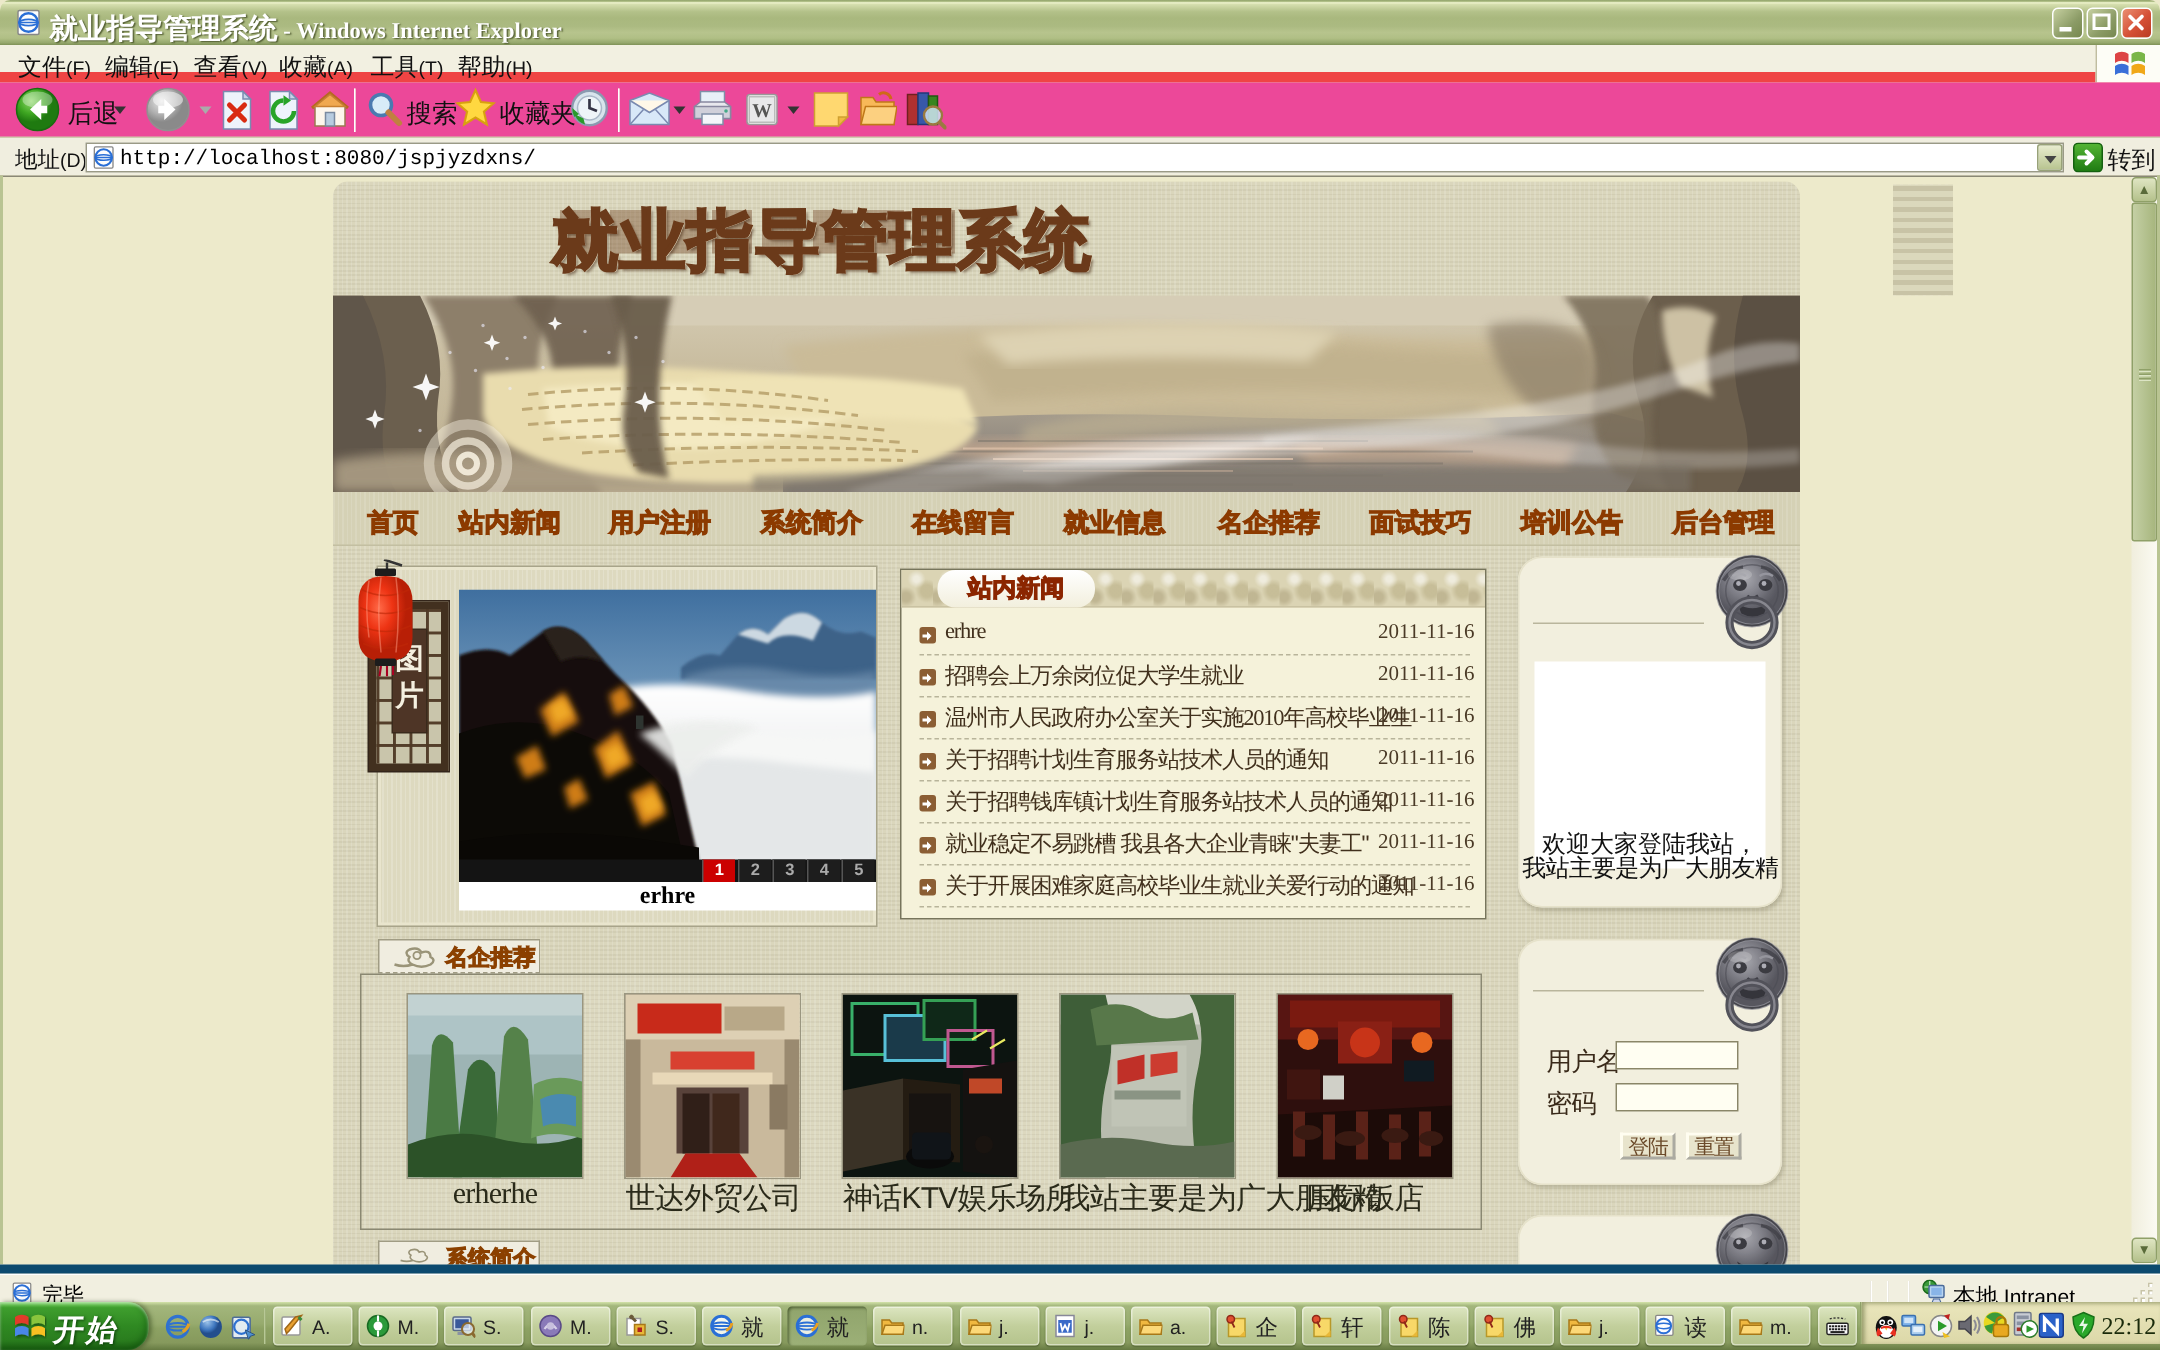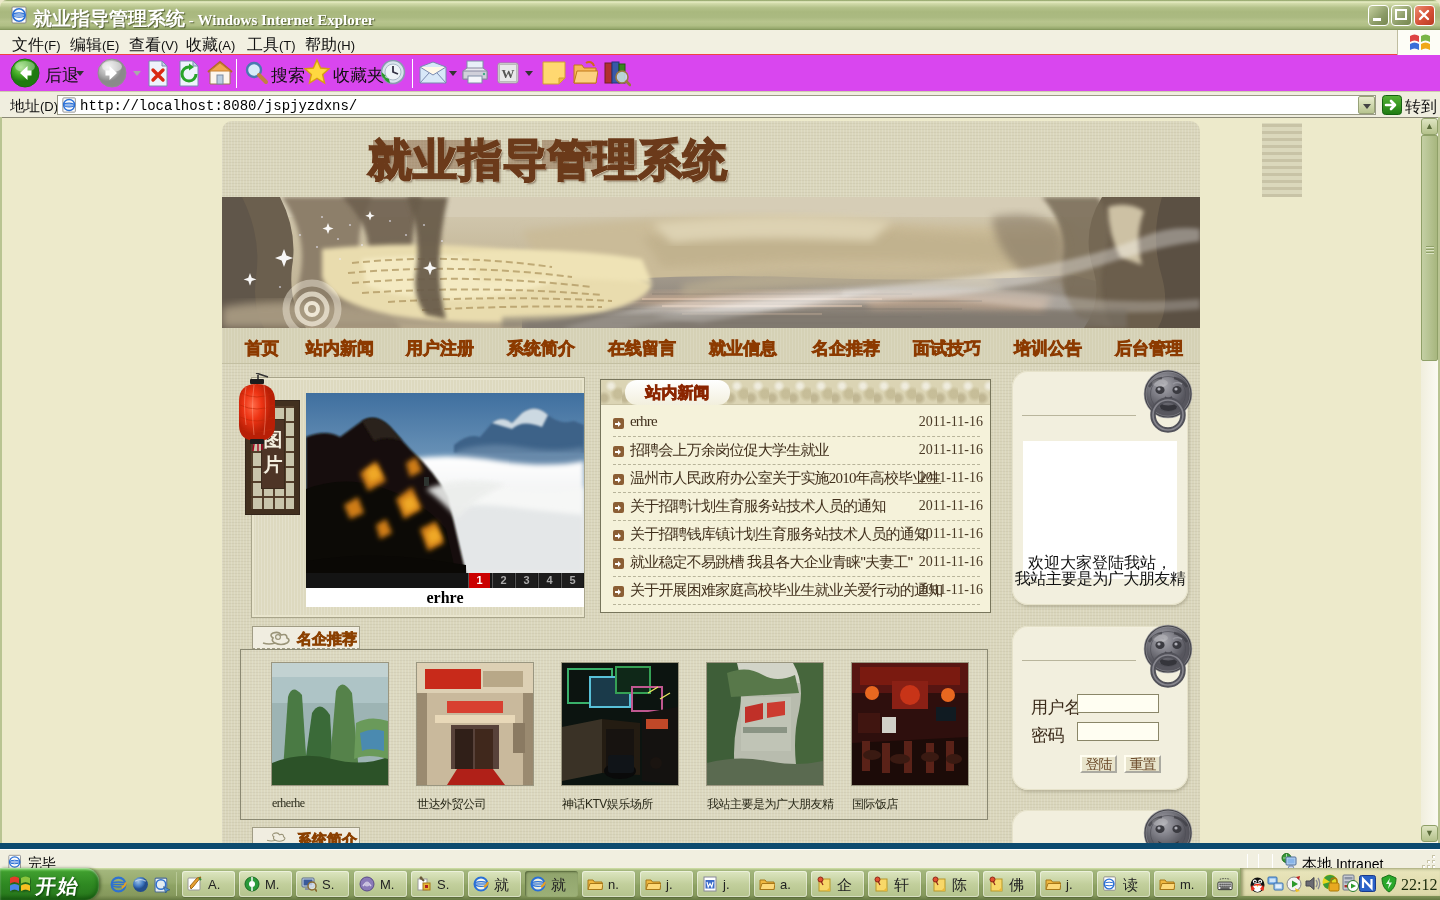--- a/index.html
+++ b/index.html
@@ -7,25 +7,25 @@
 
 #titlebar{position:absolute;left:0;top:0;width:1440px;height:30px;
 background:linear-gradient(#91a36b 0%,#a8b87e 3%,#eef3cd 6%,#d5deae 10%,#b3c189 26%,#a9b87e 40%,#abba81 58%,#b7c48d 72%,#b0bf85 85%,#96a86d 95%,#7e9156 100%);
 border-radius:7px 7px 0 0}
 #titlebar .ttl{position:absolute;left:33px;top:6px;color:#fff;font-size:15px;font-weight:bold;font-family:"Liberation Serif",serif;text-shadow:1px 1px 1px rgba(60,70,30,.8);white-space:nowrap}
 .winbtn{position:absolute;top:5px;width:21px;height:21px;border-radius:4px;border:1px solid #fff}
 #btnmin{left:1368px;background:linear-gradient(135deg,#c6d0a0,#8b9b66 60%,#77884f)}
 #btnmax{left:1391px;background:linear-gradient(135deg,#c6d0a0,#8b9b66 60%,#77884f)}
 #btncls{left:1414px;background:linear-gradient(135deg,#eb8f72,#d55036 55%,#b93b22)}
 
-#menubar{position:absolute;left:0;top:30px;width:1440px;height:25px;background:#f2f0e1;border-bottom:1px solid #ef4444}
+#menubar{position:absolute;left:0;top:30px;width:1440px;height:25px;background:#f2f0e1;border-bottom:7px solid #ef4444}
 .mi{position:absolute;top:5px;font-size:13px;color:#111}
 #menuflag{position:absolute;left:1397px;top:30px;width:43px;height:25px;background:#fdfdf6;border-left:1px solid #c0bda0}
 
-#toolbar{position:absolute;left:0;top:55px;width:1440px;height:37px;background:#d946ef;border-bottom:1px solid #cfcbae}
+#toolbar{position:absolute;left:0;top:55px;width:1440px;height:37px;background:#ec4899;border-bottom:1px solid #cfcbae}
 .tsep{position:absolute;top:4px;width:1px;height:29px;background:#d8d4ba;border-right:1px solid #fff}
 .tlbl{position:absolute;top:11px;font-size:13px;color:#111}
 .caret{position:absolute;width:0;height:0;border-left:4px solid transparent;border-right:4px solid transparent;border-top:5px solid #333}
 
 #addrbar{position:absolute;left:0;top:92px;width:1440px;height:25px;background:#f0eedf}
 #addrlbl{position:absolute;left:10px;top:5px;font-size:13px;color:#111}
 #addrinput{position:absolute;left:57px;top:3px;width:1319px;height:20px;background:#fff;border:1px solid #9a9a86}
 #addrurl{position:absolute;left:80px;top:6px;font-size:14px;font-weight:normal;font-family:"Liberation Mono",monospace;color:#000}
 #addrdrop{position:absolute;left:1358px;top:4px;width:17px;height:18px;background:linear-gradient(#e8eccf,#b8c490);border:1px solid #98a278;border-radius:2px}
 #golbl{position:absolute;left:1405px;top:5px;font-size:16px;color:#111}
@@ -81,21 +81,21 @@
 .ni{position:absolute;left:12px;width:367px;height:28px;border-bottom:1px dashed #b8b49a}
 .ni i{position:absolute;left:0;top:9px;width:11px;height:11px;background:#8b5e34;border-radius:2px}
 .ni i::after{content:"";position:absolute;left:2px;top:4.5px;width:5px;height:2px;background:#fff}
 .ni i::before{content:"";position:absolute;left:5px;top:2.5px;border-left:3px solid #fff;border-top:3px solid transparent;border-bottom:3px solid transparent}
 .ni .nt{position:absolute;left:17px;top:4px;font-size:15px;color:#41301d;letter-spacing:-.8px;white-space:nowrap}
 .ni em{position:absolute;right:-3px;top:5px;font-style:normal;font-size:14px;color:#4a3a26;font-family:"Liberation Serif",serif}
 
 .sectab{width:108px;height:23px;background:#f0ede0;border:1px solid #a09c84;border-bottom:1px dashed #a09c84;font-size:15px;font-weight:bold;color:#8b4000;line-height:23px;-webkit-text-stroke:.7px #8b4000}
 #mqbox{left:18px;top:528px;width:748px;height:171px;border:1px solid #8a8872;background:rgba(255,255,255,.06)}
 .mimg{position:absolute;top:13px;width:116px;height:122px;box-shadow:0 0 0 1px #9a9680}
-.mcap{position:absolute;top:146px;width:116px;font-size:12px;color:#2a2a1a;letter-spacing:-.5px;white-space:nowrap}
+.mcap{position:absolute;top:135px;width:116px;text-align:center;font-size:20px;color:#2a2a1a;letter-spacing:-.5px;white-space:nowrap}
 
 .sbox{left:790px;width:176px;background:#f2efde;border-radius:16px;box-shadow:inset 0 0 0 1px #e6e2ca,1px 2px 3px rgba(120,115,90,.35)}
 .knock{position:absolute;right:-8px}
 .sline{position:absolute;left:10px;top:44px;width:114px;height:1px;background:#b9b59c}
 .flbl{font-size:17px;color:#3a2a1a;letter-spacing:-.5px}
 .fin{width:82px;height:19px;border:1px solid #8a8668;background:#fffef2;outline:none}
 .fbtn{width:37px;height:18px;background:#e8e4cc;border:2px outset #fffdf0;font-size:14px;color:#6b4a2a;text-align:center;line-height:14px;letter-spacing:-1px}
 </style></head>
 <body>
 <div id="titlebar">

